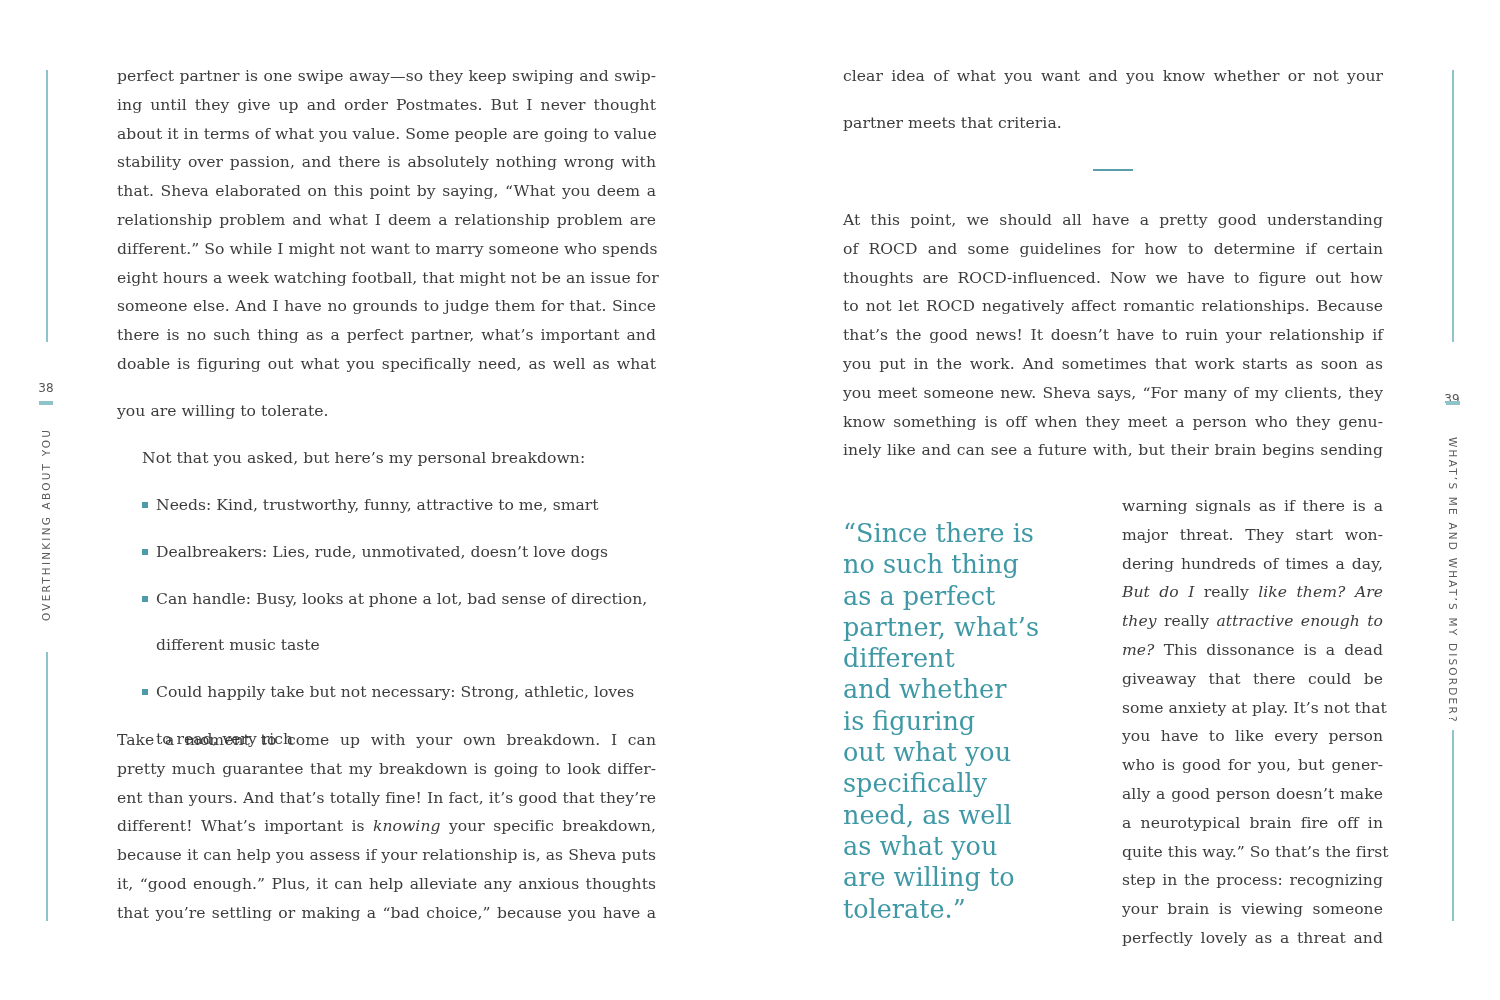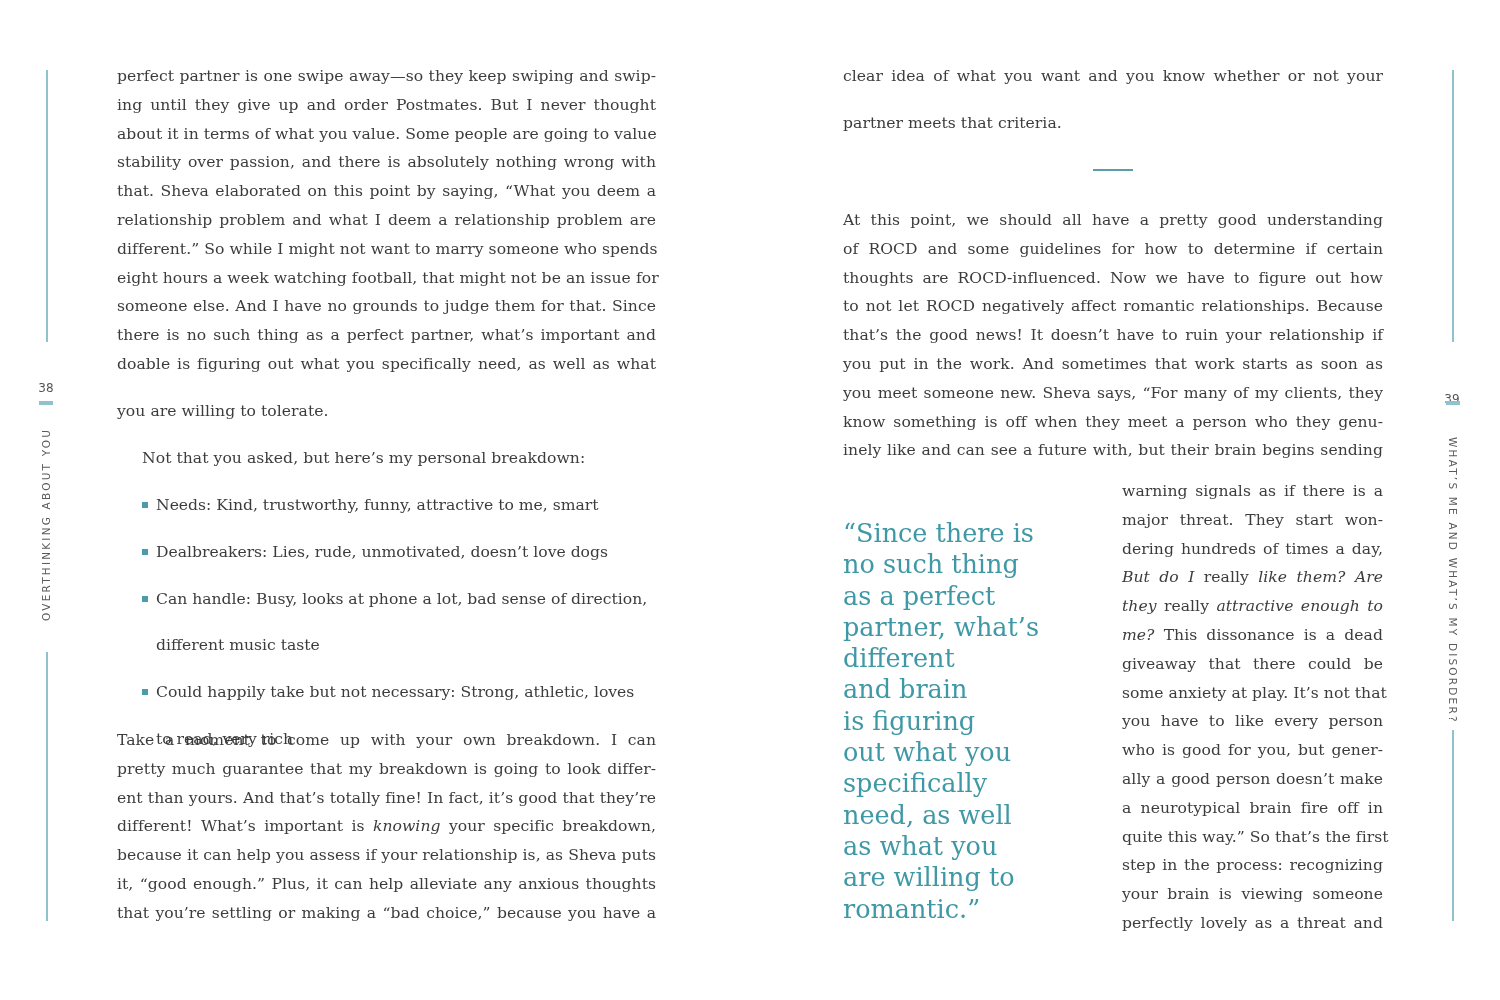--- a/index.html
+++ b/index.html
@@ -110,21 +110,21 @@
   <span class="line">of ROCD and some guidelines for how to determine if certain</span>
   <span class="line">thoughts are ROCD-influenced. Now we have to figure out how</span>
   <span class="line">to not let ROCD negatively affect romantic relationships. Because</span>
   <span class="line">that’s the good news! It doesn’t have to ruin your relationship if</span>
   <span class="line">you put in the work. And sometimes that work starts as soon as</span>
   <span class="line">you meet someone new. Sheva says, “For many of my clients, they</span>
   <span class="line">know something is off when they meet a person who they genu-</span>
   <span class="line">inely like and can see a future with, but their brain begins sending</span>
 </div>
 
-<div class="body-text" style="left:1122px; top:477px; width:261px;">
+<div class="body-text" style="left:1122px; top:492px; width:261px;">
   <span class="line">warning signals as if there is a</span>
   <span class="line">major threat. They start won-</span>
   <span class="line">dering hundreds of times a day,</span>
   <span class="line"><em>But do I</em> really <em>like them? Are</em></span>
   <span class="line"><em>they</em> really <em>attractive enough to</em></span>
   <span class="line"><em>me?</em> This dissonance is a dead</span>
   <span class="line">giveaway that there could be</span>
   <span class="line">some anxiety at play. It’s not that</span>
   <span class="line">you have to like every person</span>
   <span class="line">who is good for you, but gener-</span>
@@ -135,21 +135,21 @@
   <span class="line">your brain is viewing someone</span>
   <span class="line">perfectly lovely as a threat and</span>
 </div>
 
 <div class="pullquote">
   <span>“Since there is</span>
   <span>no such thing</span>
   <span>as a perfect</span>
   <span>partner, what’s</span>
   <span>different</span>
-  <span>and brain</span>
+  <span>and whether</span>
   <span>is figuring</span>
   <span>out what you</span>
   <span>specifically</span>
   <span>need, as well</span>
   <span>as what you</span>
   <span>are willing to</span>
-  <span>romantic.”</span>
+  <span>tolerate.”</span>
 </div>
 
 </body></html>

